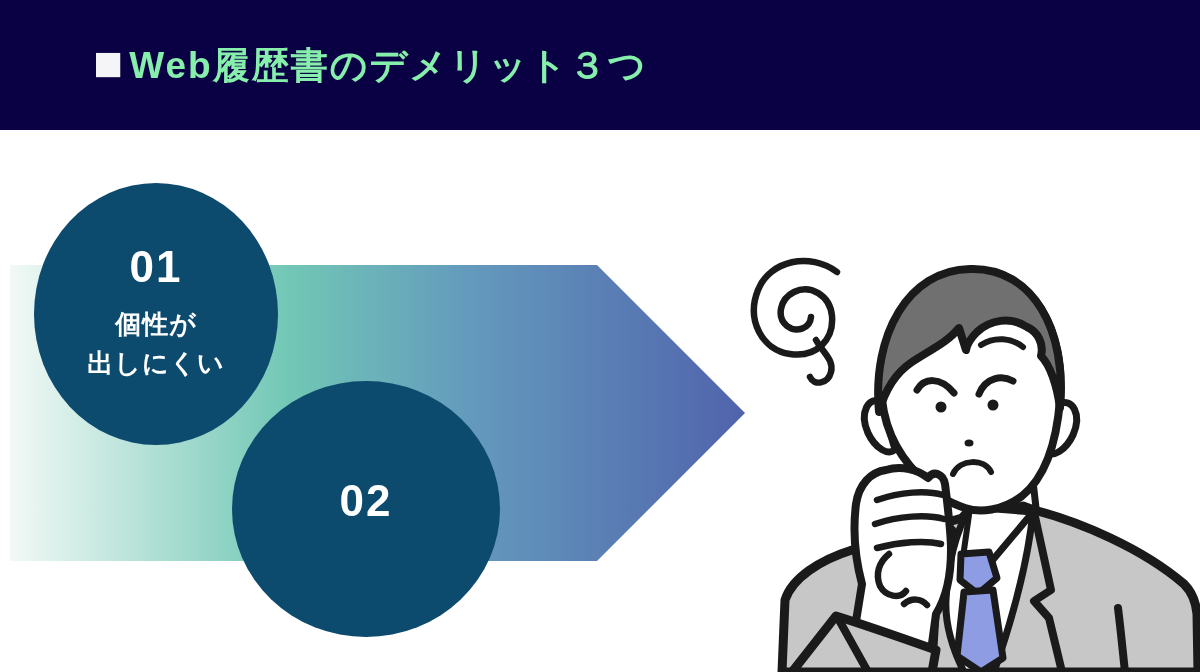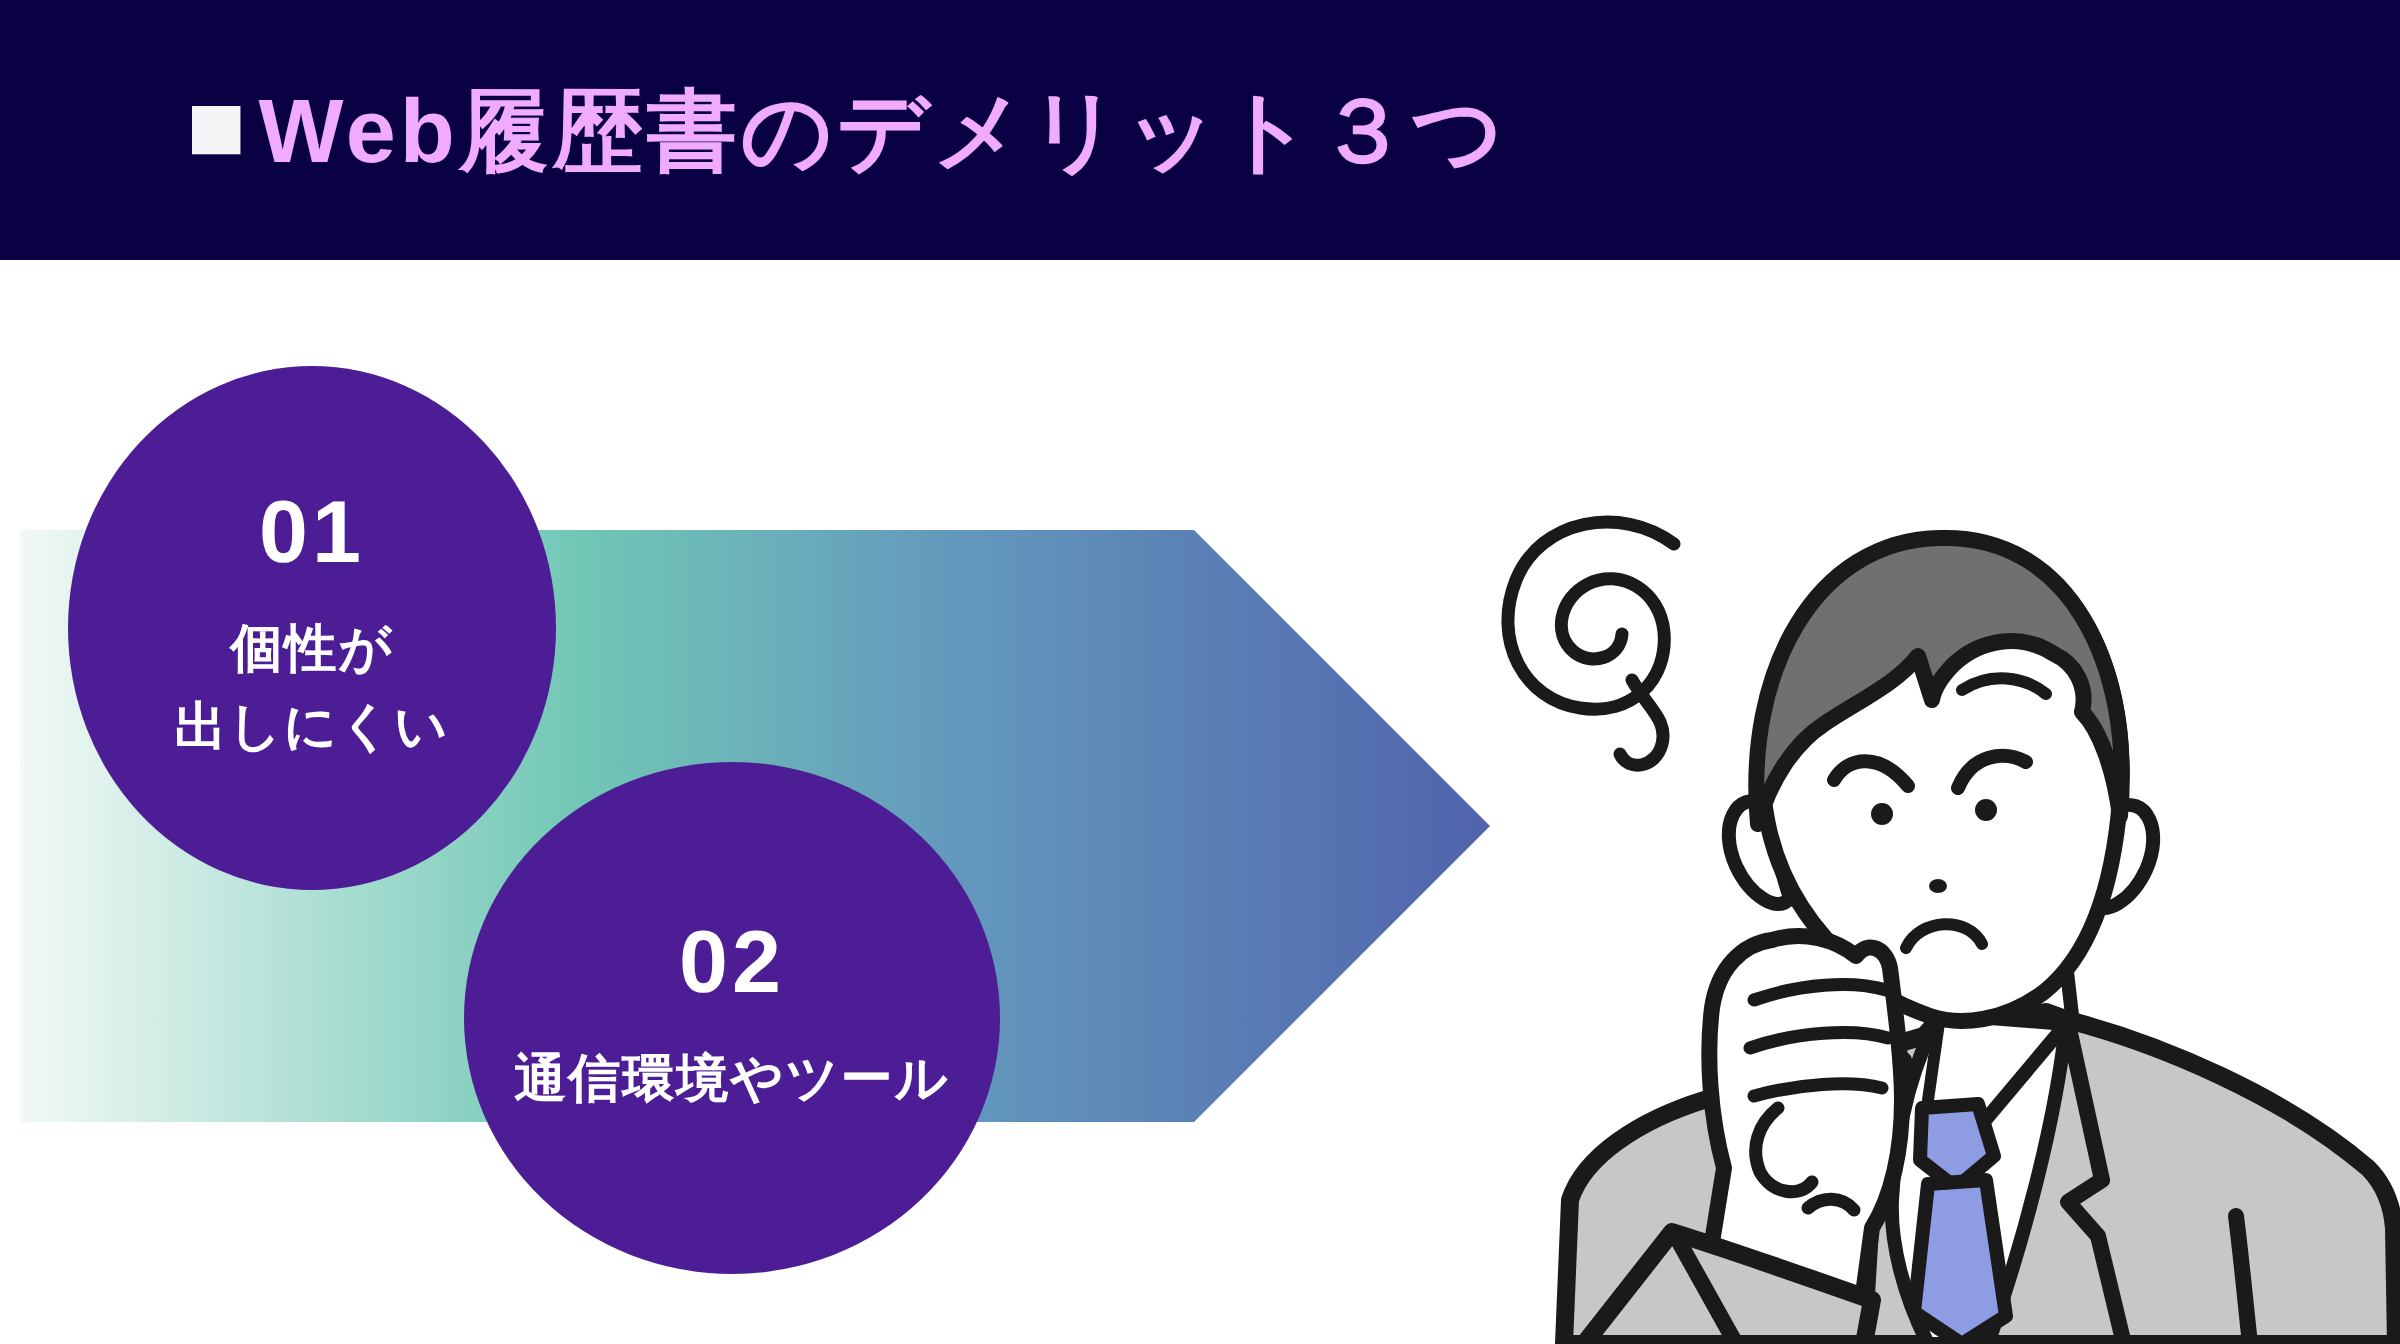--- a/index.html
+++ b/index.html
@@ -10,27 +10,27 @@
   
   .header{
     position:absolute;left:0;top:0;width:1200px;height:130px;
     background:#0a0145;display:flex;align-items:center;padding-left:93px;box-sizing:border-box;
   }
   .header .bullet{
     color:#f5f5f8;font-size:50px;font-weight:900;margin-right:6px;line-height:1;
     transform:translateY(-2px);
   }
   .header .title{
-    color:#f0abfc;font-size:45px;font-weight:900;letter-spacing:2px;line-height:1;
+    color:#86efac;font-size:37px;font-weight:900;letter-spacing:2px;line-height:1;
   }
   
   .arrow-svg{position:absolute;left:10px;top:265px;}
   
   .circle{
-    position:absolute;border-radius:50%;background:#4c1d95;color:#ffffff;
+    position:absolute;border-radius:50%;background:#0c4a6e;color:#ffffff;
     display:flex;flex-direction:column;align-items:center;justify-content:center;
     text-align:center;
   }
   .circle .num{font-size:44px;font-weight:800;letter-spacing:2px;margin-bottom:16px;line-height:1;}
   .circle .line{font-size:26px;font-weight:700;line-height:1.5;letter-spacing:1px;}
   #circle-01{left:34px;top:183px;width:244px;height:262px;}
   #circle-02{left:232px;top:381px;width:268px;height:256px;}
   #circle-03{left:449px;top:175px;width:276px;height:234px;}
   
   .man-svg{position:absolute;left:740px;top:250px;}
@@ -58,21 +58,20 @@
   </svg>
 
   <div class="circle" id="circle-01">
     <div class="num">01</div>
     <div class="line">個性が</div>
     <div class="line">出しにくい</div>
   </div>
 
   <div class="circle" id="circle-02">
     <div class="num">02</div>
-    <div class="line">通信環境やツール</div>
   </div>
 
 
   <svg class="man-svg" width="460" height="422" viewBox="0 0 460 422">
     <g stroke-linecap="round" stroke-linejoin="round">
 
       <g>
         <path d="M 240,210 L 296,210 L 300,285 L 238,285 Z" fill="#ffffff" stroke="none"></path>
         <path d="M 291,214 C 294,240 296,258 298,275" fill="none" stroke="#1a1a1a" stroke-width="7"></path>
       </g>

